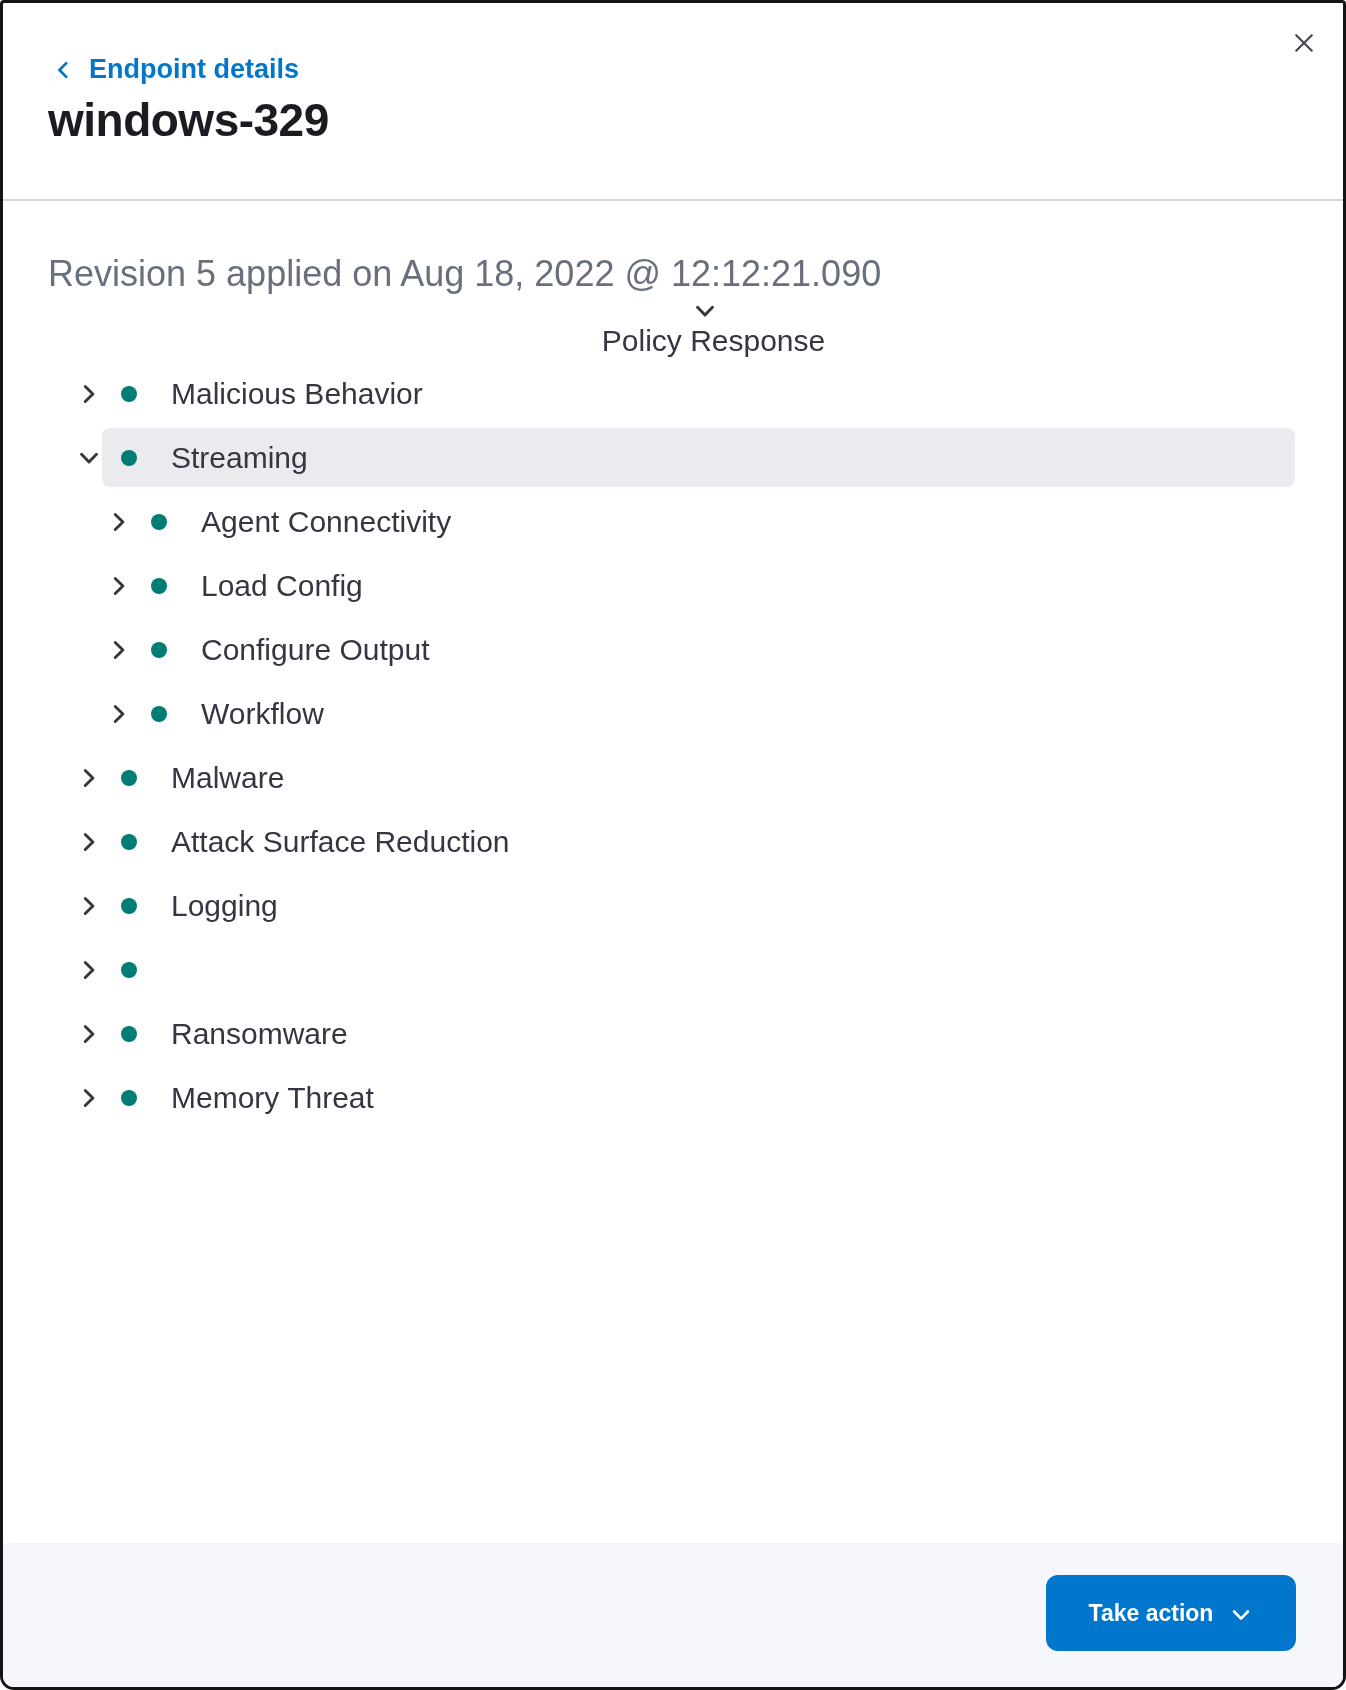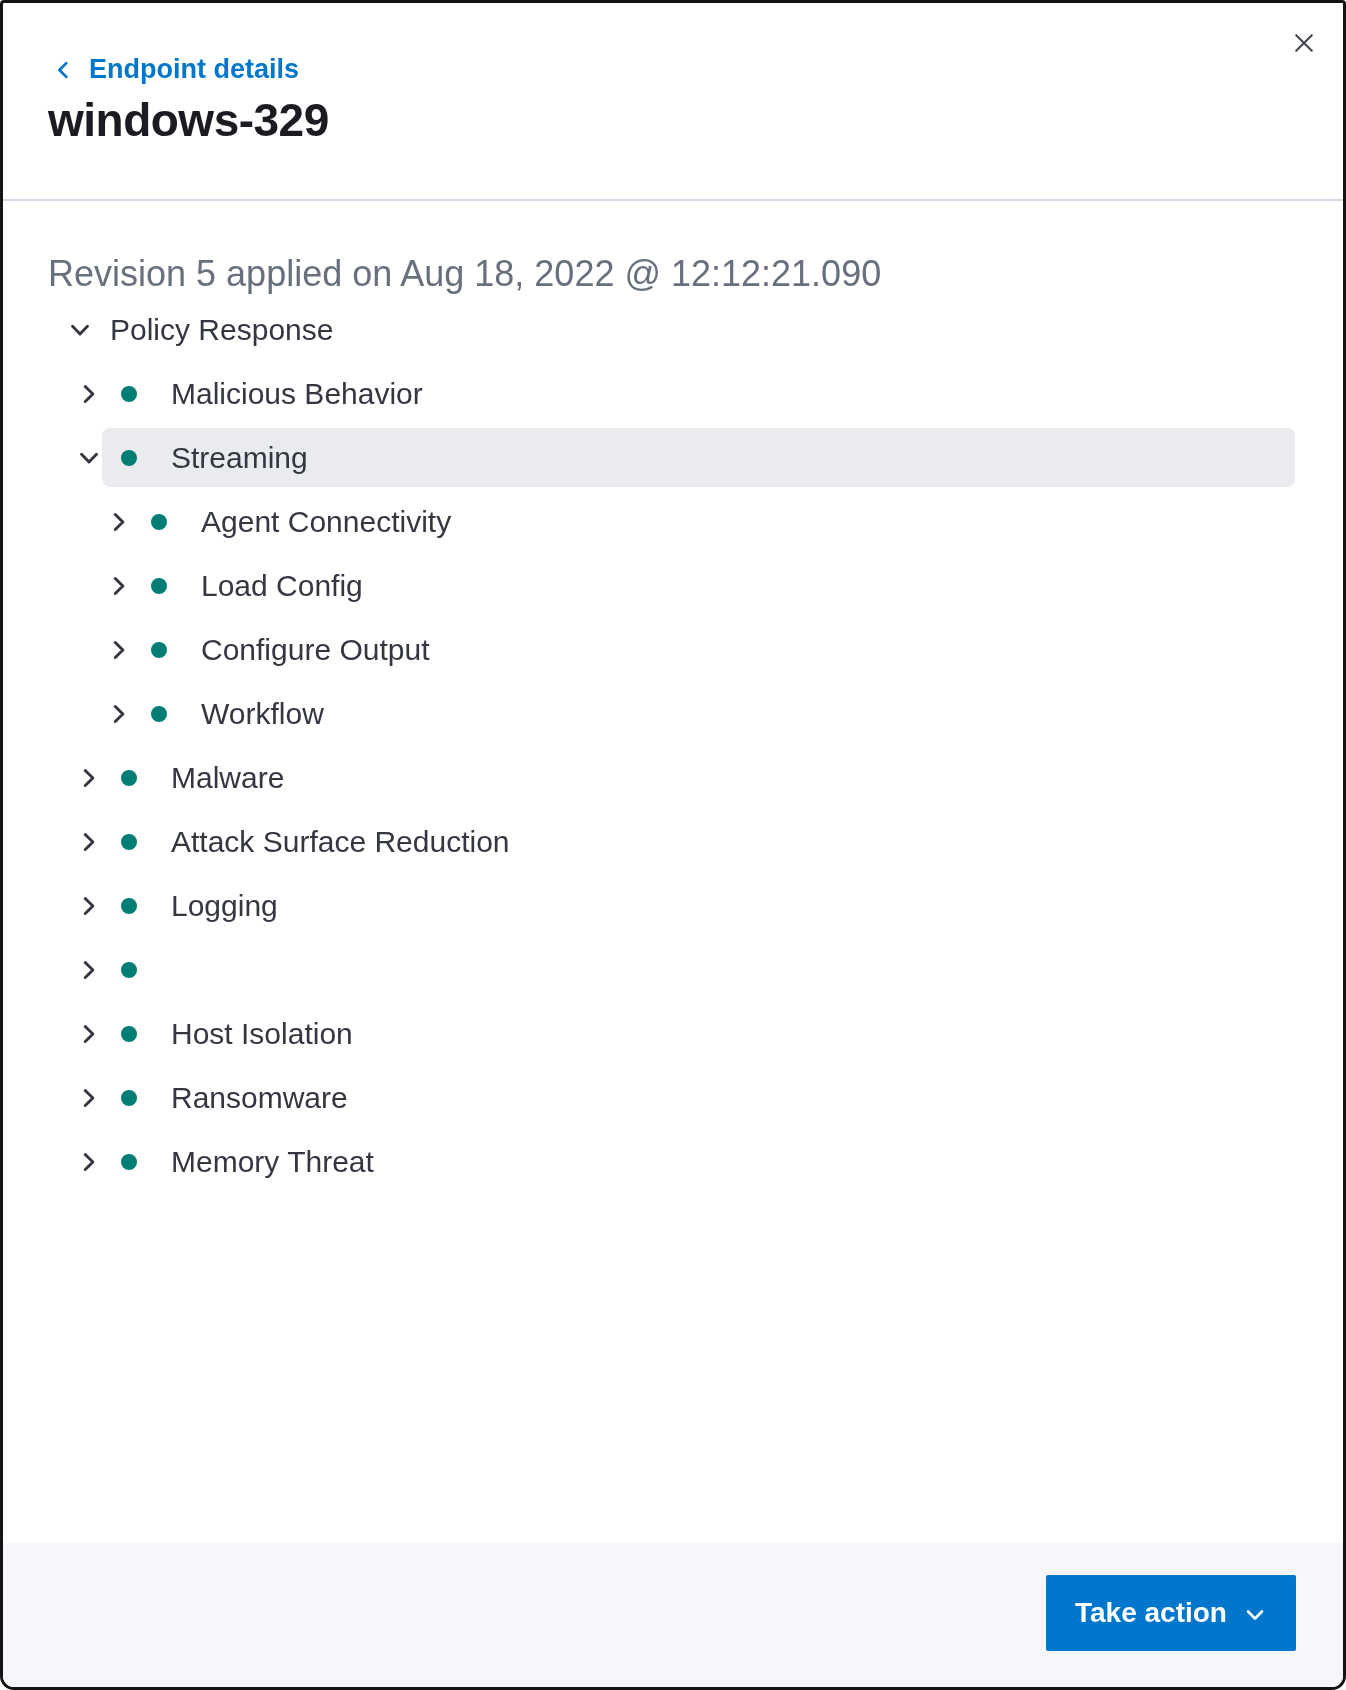--- a/index.html
+++ b/index.html
@@ -29,35 +29,35 @@
   .tree{position:absolute;top:295px;left:0;right:0;color:var(--text,#343741);}
   .row{position:relative;height:64px;display:flex;align-items:center;
     font-size:30px;cursor:default;}
   .row .chev{width:26px;height:26px;flex:0 0 26px;display:flex;align-items:center;
     justify-content:center;color:#343741;cursor:pointer;}
   .row .chev svg{display:block;}
   .row .chev.down svg{transform:rotate(90deg);}
   .row .dot{width:16px;height:16px;flex:0 0 16px;border-radius:50%;
     background:var(--status-dot,#017D73);margin-left:19px;}
   .row .lbl{margin-left:34px;white-space:nowrap;position:relative;z-index:1;}
-  .row.l0{padding-left:64px;}
+  .row.l0{padding-left:64px;flex-direction:column;}
   .row.l0 .lbl{margin-left:17px;}
   .row.l1{padding-left:73px;}
   .row.l2{padding-left:103px;}
   .row.selected::before{content:"";position:absolute;left:99px;right:48px;top:2px;
     bottom:3px;background:var(--selected-bg,#E9EBEE);border-radius:8px;z-index:0;}
   .row .chev,.row .dot{position:relative;z-index:1;}
 
   
   .footer{position:absolute;left:0;right:0;bottom:0;height:144px;
     background:var(--footer-bg,#F5F7FA);}
   .action-btn{position:absolute;right:47px;top:32px;width:250px;height:76px;
-    background:var(--primary,#0077CC);color:#fff;border:none;border-radius:2px;
+    background:var(--primary,#0077CC);color:#fff;border:none;border-radius:12px;
     display:flex;align-items:center;justify-content:center;gap:16px;
-    font-family:"Liberation Sans",sans-serif;font-size:28px;font-weight:700;cursor:pointer;}
+    font-family:"Liberation Sans",sans-serif;font-size:23px;font-weight:700;cursor:pointer;}
   .action-btn svg{display:block;margin-top:3px;}
 </style>
 </head>
 <body>
 
 <div class="panel">
 
   <div class="back-link">
     <span>
       <svg width="24" height="24" viewBox="0 0 16 16">
@@ -184,29 +184,20 @@
 
     <div class="row l1">
       <span class="chev">
           <svg width="26" height="26" viewBox="0 0 16 16">
             <path d="M5.7 3.4 L10.4 8 L5.7 12.6" fill="none" stroke="currentColor" stroke-width="1.8" stroke-linecap="round" stroke-linejoin="round"></path>
           </svg>
         </span>
       <span class="dot"></span>
     </div>
 
-    <div class="row l1">
-      <span class="chev">
-          <svg width="26" height="26" viewBox="0 0 16 16">
-            <path d="M5.7 3.4 L10.4 8 L5.7 12.6" fill="none" stroke="currentColor" stroke-width="1.8" stroke-linecap="round" stroke-linejoin="round"></path>
-          </svg>
-        </span>
-      <span class="dot"></span>
-      <span class="lbl">Host Isolation</span>
-    </div>
 
 
     <div class="row l1">
       <span class="chev">
           <svg width="26" height="26" viewBox="0 0 16 16">
             <path d="M5.7 3.4 L10.4 8 L5.7 12.6" fill="none" stroke="currentColor" stroke-width="1.8" stroke-linecap="round" stroke-linejoin="round"></path>
           </svg>
         </span>
       <span class="dot"></span>
       <span class="lbl">Ransomware</span>

